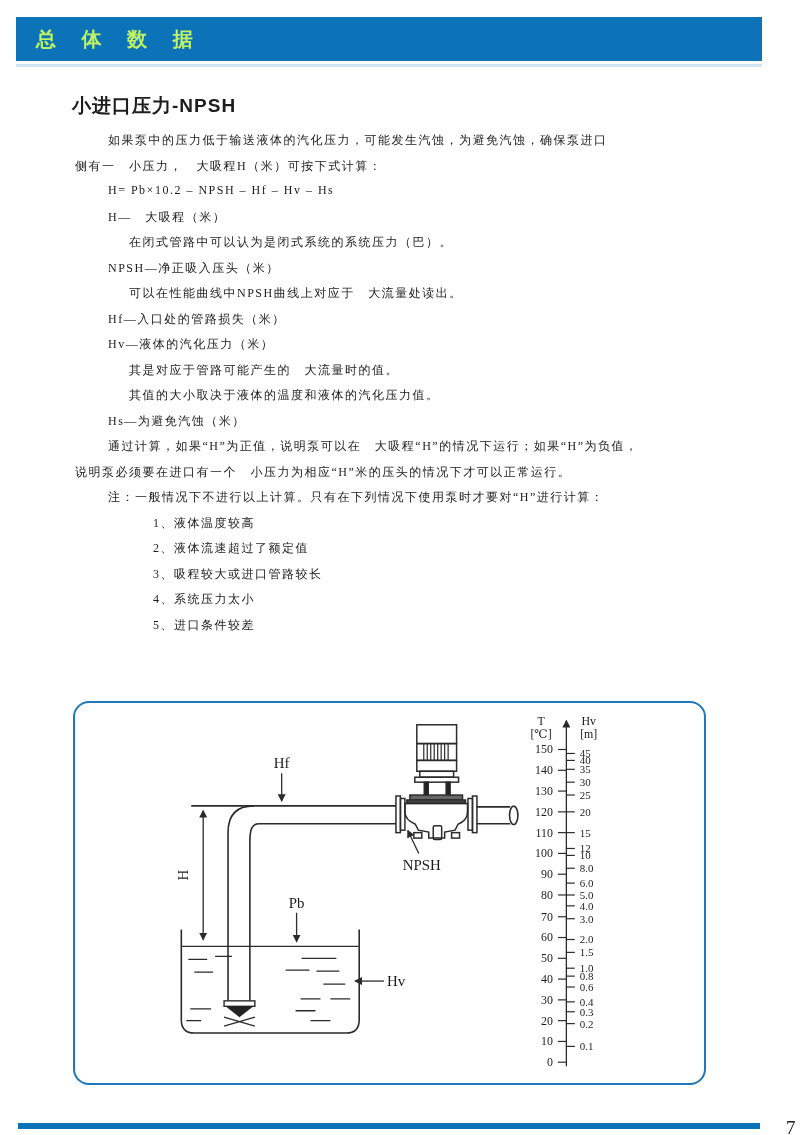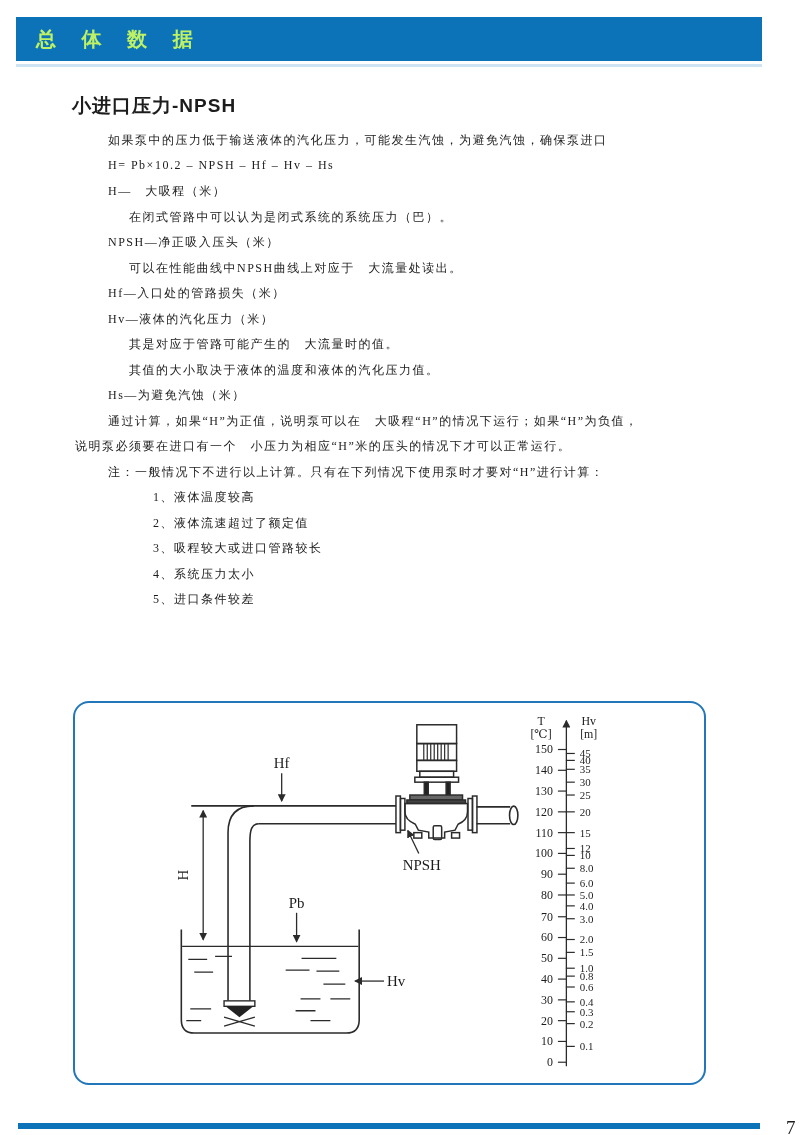--- a/index.html
+++ b/index.html
@@ -30,20 +30,21 @@
 
 <div class="topbar">
   <span>总 体 数 据</span>
 </div>
 <div class="topbar-underline"></div>
 
 <h1 class="title">小进口压力-NPSH</h1>
 
 <div class="body-text" id="bodyLines">
     <div class="line ind1">如果泵中的压力低于输送液体的汽化压力，可能发生汽蚀，为避免汽蚀，确保泵进口</div>
+    <div class="line ind0">侧有一　小压力，　大吸程H（米）可按下式计算：</div>
     <div class="line ind1">H= Pb×10.2 – NPSH – Hf – Hv – Hs</div>
     <div class="line ind1">H—　大吸程（米）</div>
     <div class="line ind2">在闭式管路中可以认为是闭式系统的系统压力（巴）。</div>
     <div class="line ind1">NPSH—净正吸入压头（米）</div>
     <div class="line ind2">可以在性能曲线中NPSH曲线上对应于　大流量处读出。</div>
     <div class="line ind1">Hf—入口处的管路损失（米）</div>
     <div class="line ind1">Hv—液体的汽化压力（米）</div>
     <div class="line ind2">其是对应于管路可能产生的　大流量时的值。</div>
     <div class="line ind2">其值的大小取决于液体的温度和液体的汽化压力值。</div>
     <div class="line ind1">Hs—为避免汽蚀（米）</div>

